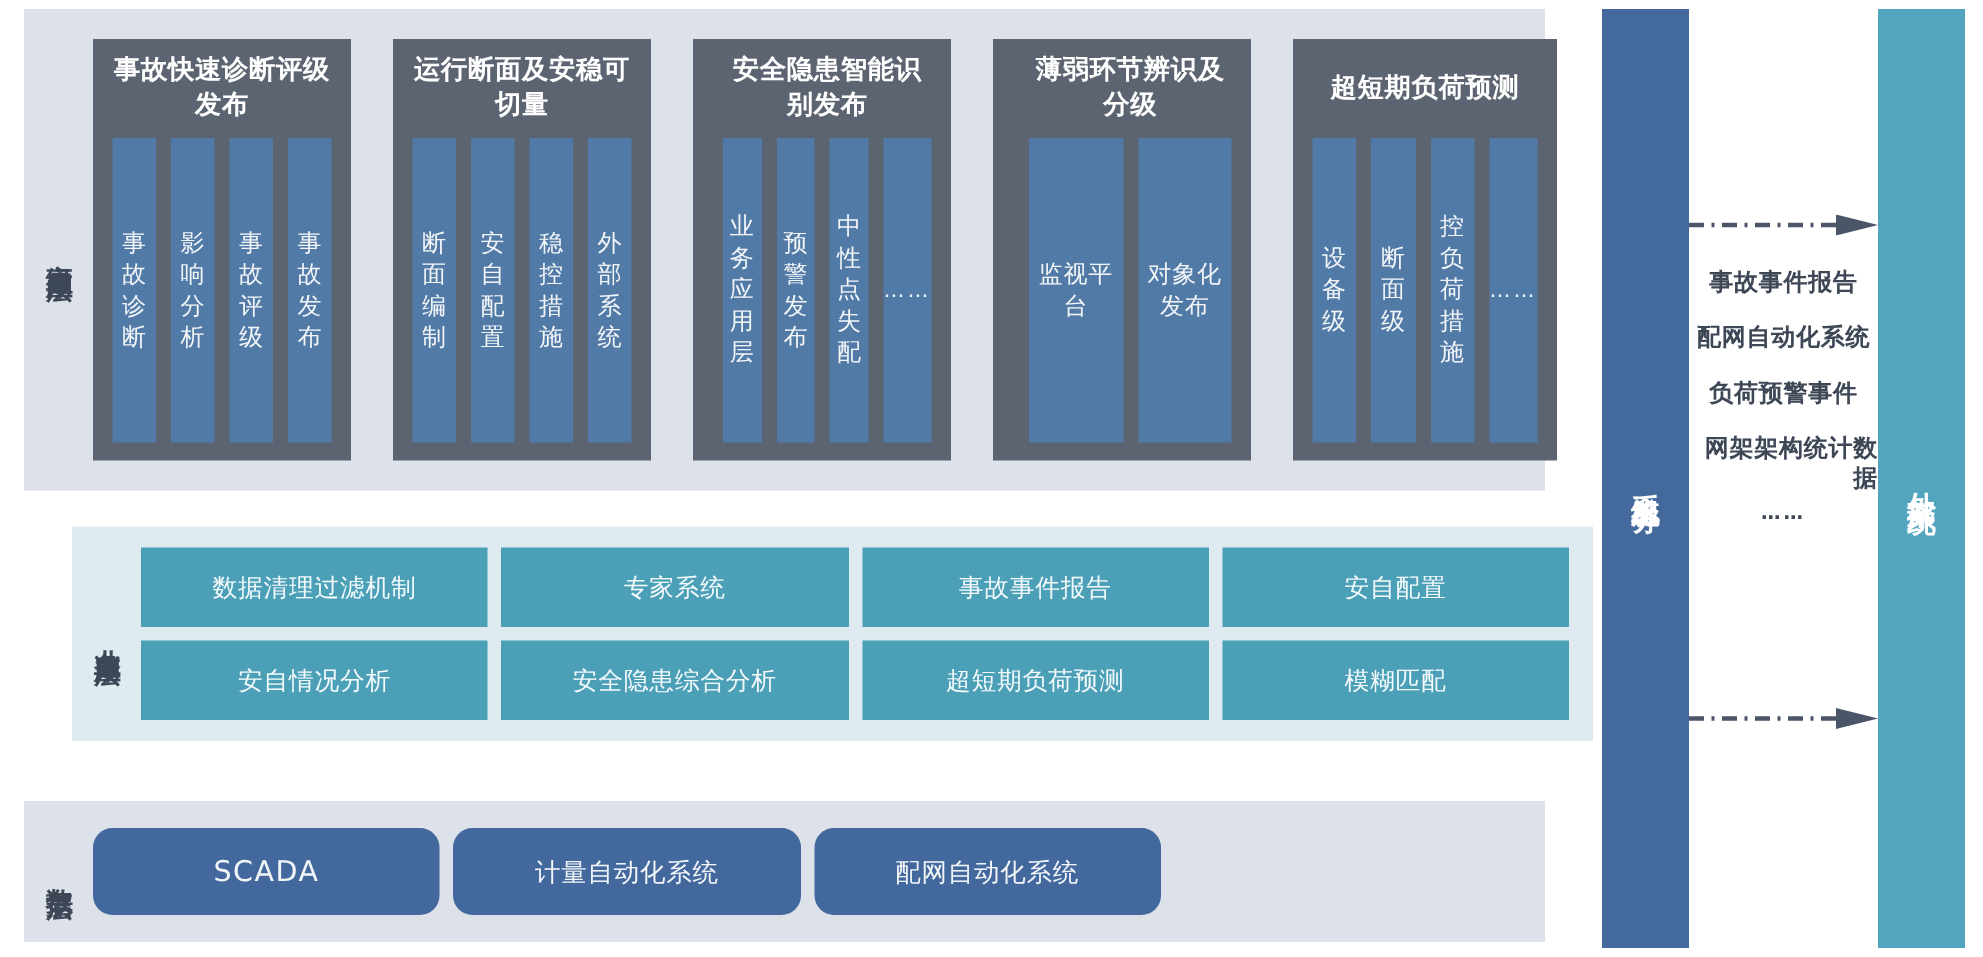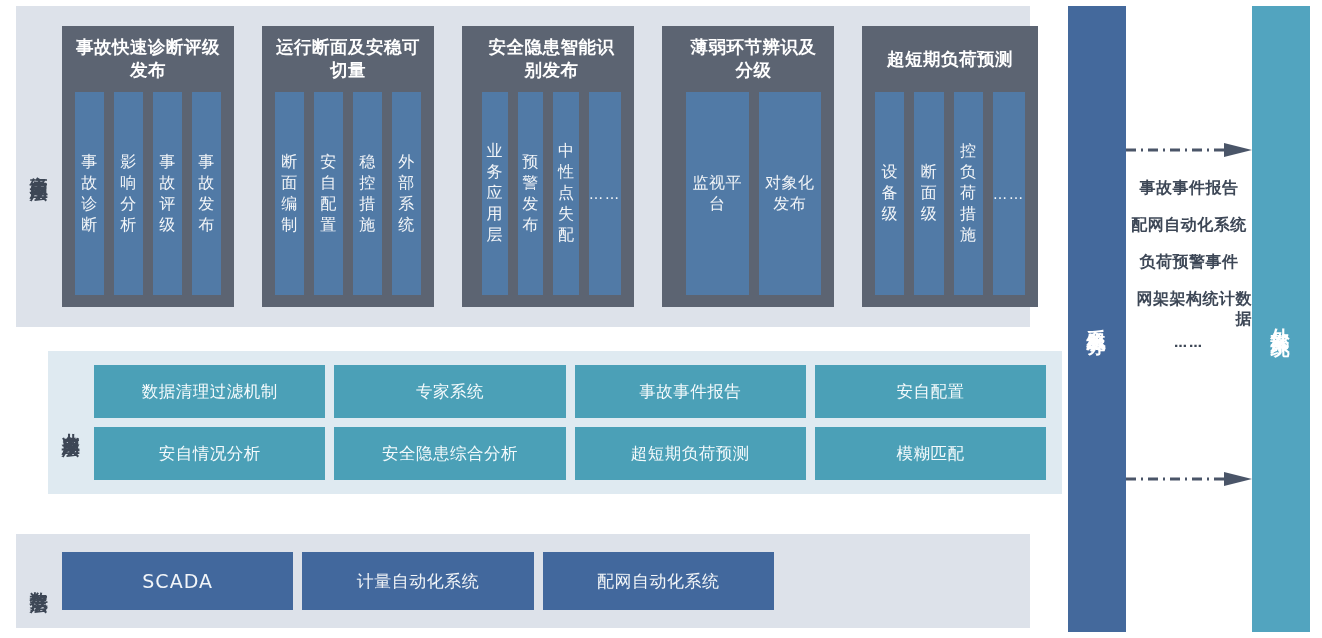--- a/index.html
+++ b/index.html
@@ -105,21 +105,21 @@
     display:grid;
     grid-template-columns:repeat(4,1fr);
     gap:9px;
     padding:18px 16px 18px 0;
     box-sizing:border-box;
   }
   .data-item{
     background:#42689d;
     color:#f2f5f8;font-size:17px;
     display:flex;align-items:center;justify-content:center;
-    text-align:center;letter-spacing:.5px;
+    text-align:center;letter-spacing:.5px;border-radius:13px;
   }
   .data-item.latin{font-size:19px;letter-spacing:1px;}
 
   
   #right-side{position:absolute;left:1046px;top:0;width:276px;height:638px;}
 
   .vbar{
     position:absolute;top:6px;height:626px;width:58px;
     display:flex;align-items:center;justify-content:center;
     color:#ffffff;font-weight:bold;font-size:19px;

